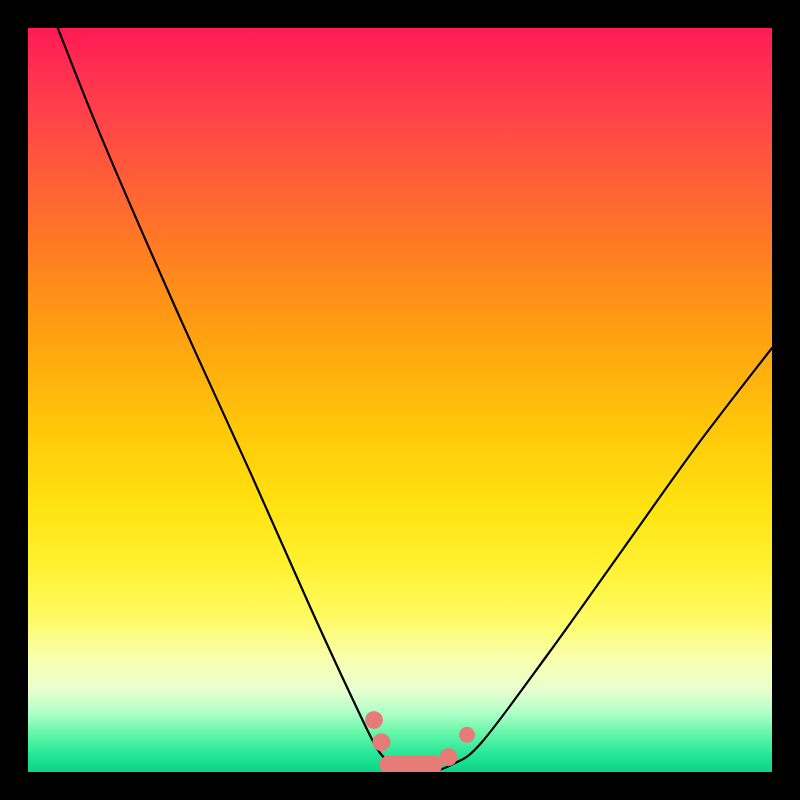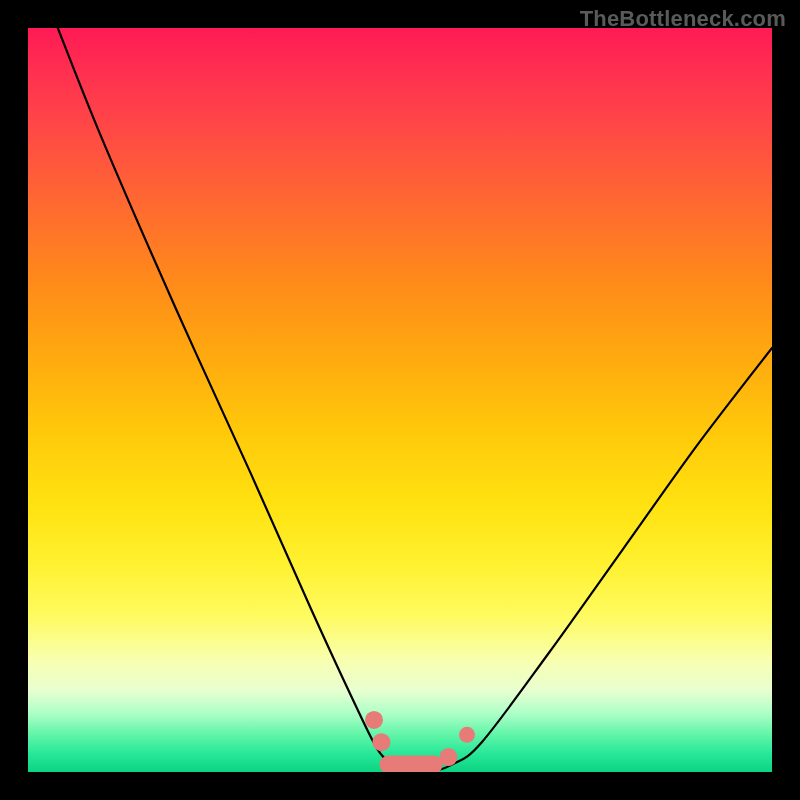--- a/index.html
+++ b/index.html
@@ -58,21 +58,20 @@
     left: 0;
     top: 0;
     width: 744px;
     height: 744px;
   }
 </style>
 </head>
 <body>
 
 <div class="outer">
-  <div class="watermark">TheBottleneck.com</div>
   <div class="plot">
     <svg class="curve" viewBox="0 0 744 744" preserveAspectRatio="none">
       <path id="curve-path" fill="none" stroke="#000" stroke-width="2.2" stroke-linecap="round" d="M 29.8 0.0 C 37.2 18.6, 54.6 64.5, 74.4 111.6 C 94.2 158.7, 124.0 226.9, 148.8 282.7 C 173.6 338.5, 200.9 396.8, 223.2 446.4 C 245.5 496.0, 265.4 541.9, 282.7 580.3 C 300.1 618.8, 316.2 653.5, 327.4 677.0 C 338.5 700.6, 343.5 711.8, 349.7 721.7 C 355.9 731.6, 359.6 732.8, 364.6 736.6 C 369.5 740.3, 373.2 742.8, 379.4 744.0 C 385.6 745.2, 394.3 745.2, 401.8 744.0 C 409.2 742.8, 415.4 741.5, 424.1 736.6 C 432.8 731.6, 437.7 732.8, 453.8 714.2 C 470.0 695.6, 497.2 657.2, 520.8 625.0 C 544.4 592.7, 570.4 555.5, 595.2 520.8 C 620.0 486.1, 644.8 450.1, 669.6 416.6 C 694.4 383.2, 731.6 336.0, 744.0 319.9"></path>
       <g id="markers">
           <circle cx="346.0" cy="691.9" r="9.0" fill="#e77b78"></circle>
           <circle cx="353.4" cy="714.2" r="9.0" fill="#e77b78"></circle>
           <rect x="351.5" y="727.6" width="63.2" height="17.9" rx="8.9" fill="#e77b78"></rect>
           <circle cx="420.4" cy="729.1" r="9.0" fill="#e77b78"></circle>
           <circle cx="439.0" cy="706.8" r="8.0" fill="#e77b78"></circle>
         </g>

